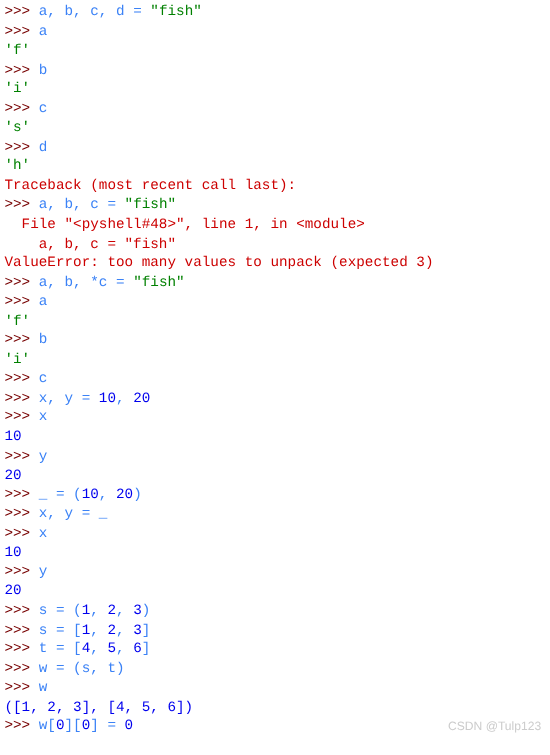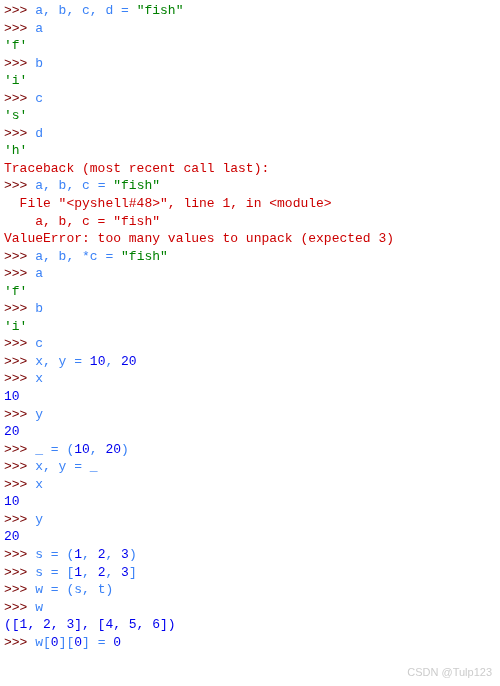--- a/index.html
+++ b/index.html
@@ -15,21 +15,21 @@
     }
     .line { white-space: pre; }
     .prompt { color: #770000; }
     .plain { color: #3b82f6; }
     .str { color: #008000; }
     .num { color: #0000ee; }
     .err { color: #cc0000; }
     .watermark {
       position: absolute;
       right: 8px;
-      bottom: 6px;
+      bottom: 17px;
       color: #ccc;
       font-family: Arial, sans-serif;
       font-size: 11px;
     }
   </style>
 </head>
 <body>
 
 <div id="terminal">
     <div class="line"><span class="prompt">&gt;&gt;&gt; </span><span class="plain">a, b, c, d = </span><span class="str">"fish"</span></div>
@@ -58,18 +58,19 @@
     <div class="line"><span class="prompt">&gt;&gt;&gt; </span><span class="plain">y</span></div>
     <div class="line"><span class="num">20</span></div>
     <div class="line"><span class="prompt">&gt;&gt;&gt; </span><span class="plain">_ = (</span><span class="num">10</span><span class="plain">, </span><span class="num">20</span><span class="plain">)</span></div>
     <div class="line"><span class="prompt">&gt;&gt;&gt; </span><span class="plain">x, y = _</span></div>
     <div class="line"><span class="prompt">&gt;&gt;&gt; </span><span class="plain">x</span></div>
     <div class="line"><span class="num">10</span></div>
     <div class="line"><span class="prompt">&gt;&gt;&gt; </span><span class="plain">y</span></div>
     <div class="line"><span class="num">20</span></div>
     <div class="line"><span class="prompt">&gt;&gt;&gt; </span><span class="plain">s = (</span><span class="num">1</span><span class="plain">, </span><span class="num">2</span><span class="plain">, </span><span class="num">3</span><span class="plain">)</span></div>
     <div class="line"><span class="prompt">&gt;&gt;&gt; </span><span class="plain">s = [</span><span class="num">1</span><span class="plain">, </span><span class="num">2</span><span class="plain">, </span><span class="num">3</span><span class="plain">]</span></div>
+    <div class="line"><span class="prompt">&gt;&gt;&gt; </span><span class="plain">t = [</span><span class="num">4</span><span class="plain">, </span><span class="num">5</span><span class="plain">, </span><span class="num">6</span><span class="plain">]</span></div>
     <div class="line"><span class="prompt">&gt;&gt;&gt; </span><span class="plain">w = (s, t)</span></div>
     <div class="line"><span class="prompt">&gt;&gt;&gt; </span><span class="plain">w</span></div>
     <div class="line"><span class="num">([1, 2, 3], [4, 5, 6])</span></div>
     <div class="line"><span class="prompt">&gt;&gt;&gt; </span><span class="plain">w[</span><span class="num">0</span><span class="plain">][</span><span class="num">0</span><span class="plain">] = </span><span class="num">0</span></div>
   </div>
 <div class="watermark">CSDN @Tulp123</div>
 
 </body></html>

